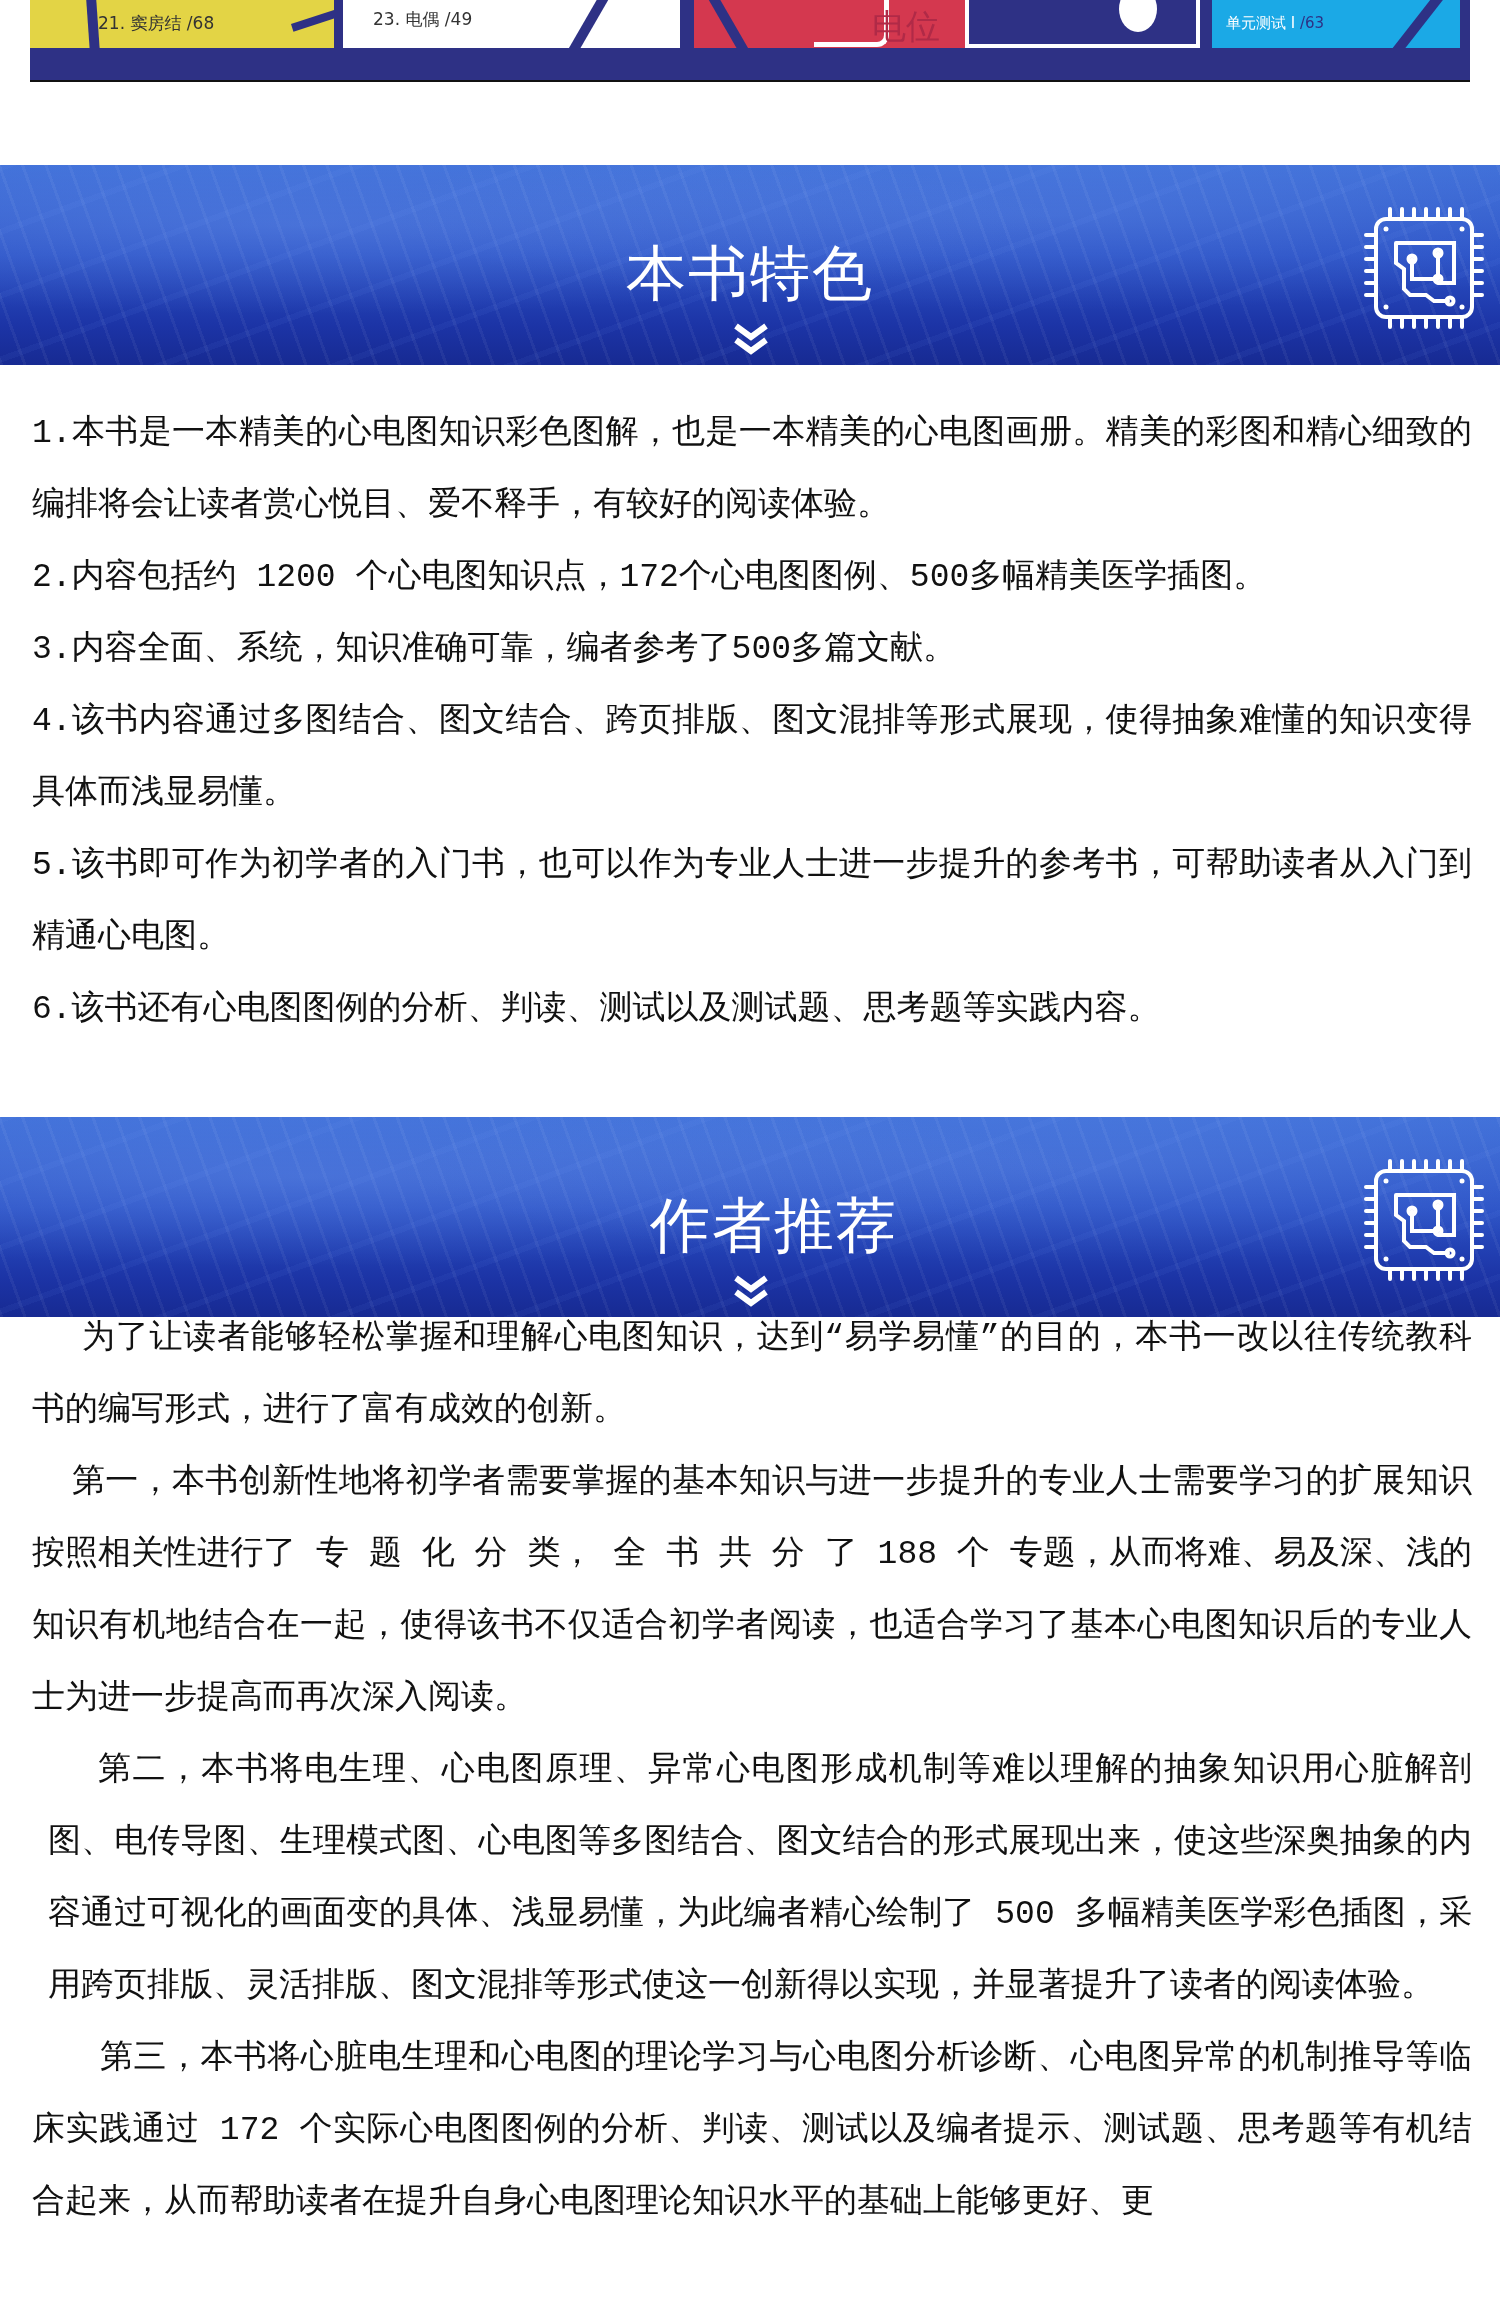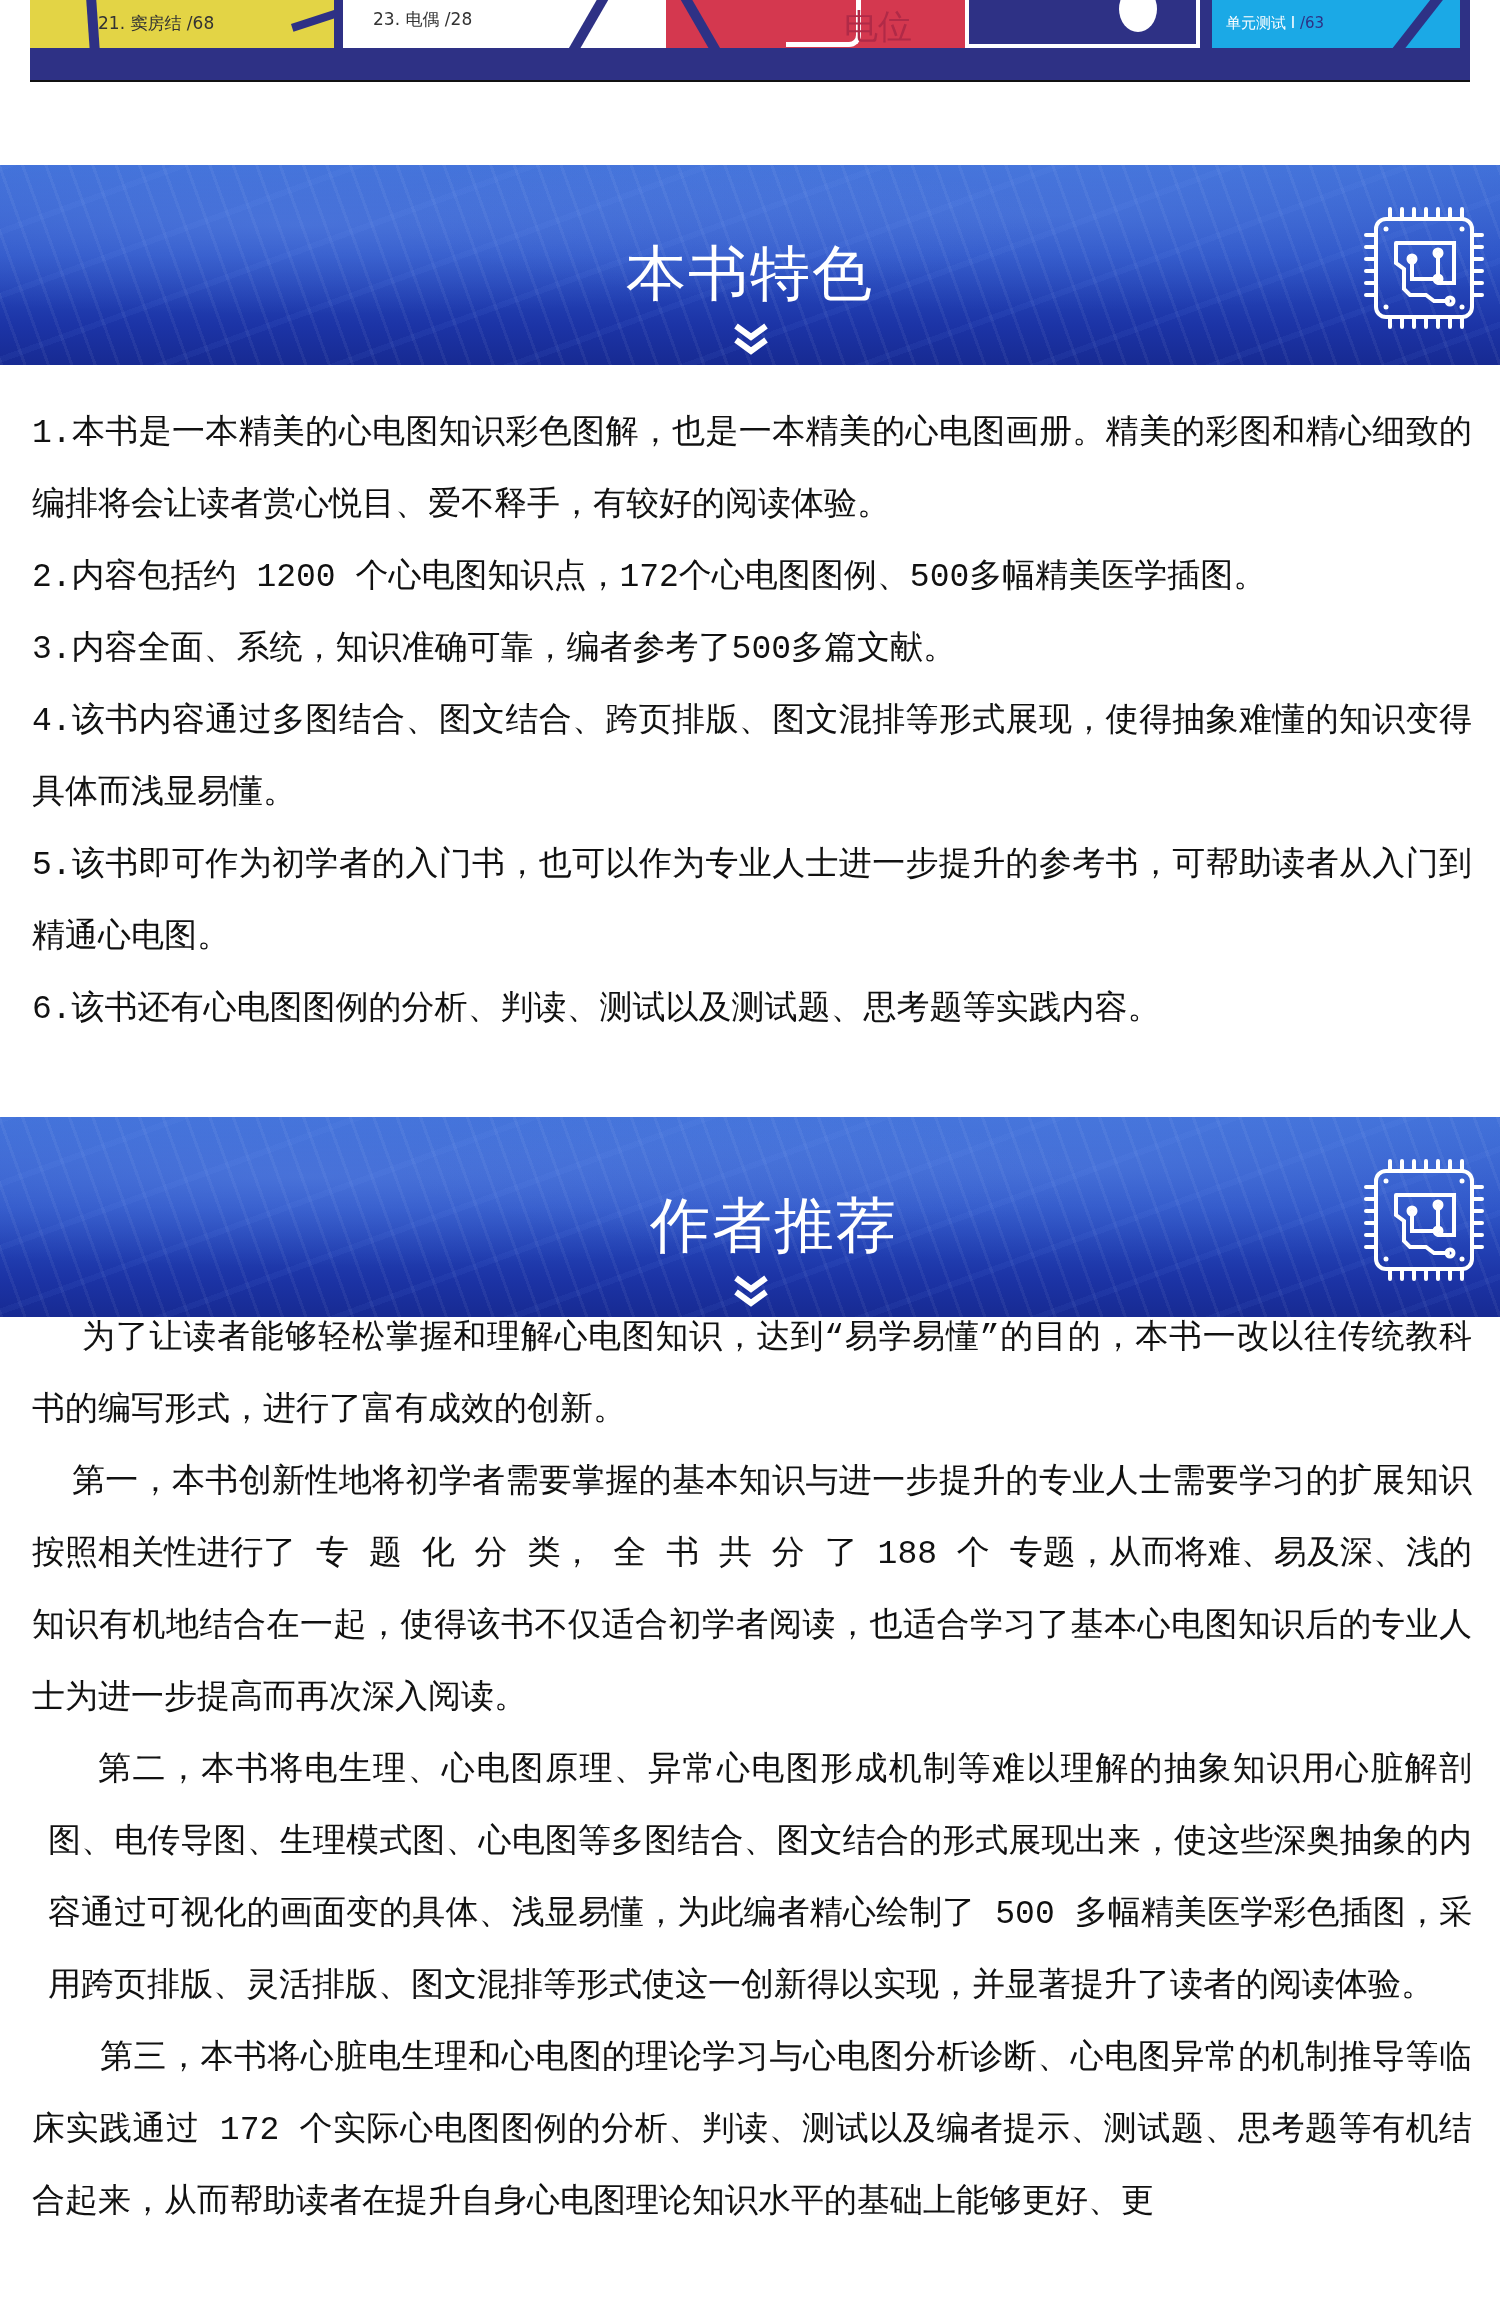--- a/index.html
+++ b/index.html
@@ -13,21 +13,21 @@
   
   .collage {
     position: absolute; left: 30px; top: 0; width: 1440px; height: 80px;
     background: #2e3185;
     border-bottom: 2px solid #111;
     overflow: hidden;
   }
   .tile { position: absolute; top: 0; height: 48px; overflow: hidden; }
   .tile-yellow { left: 0; width: 304px; background: #e3d445; }
   .tile-white  { left: 313px; width: 337px; background: #ffffff; }
-  .tile-red    { left: 636px; width: 304px; background: #d4384f; }
+  .tile-red    { left: 664px; width: 304px; background: #d4384f; }
   .tile-navy   { left: 935px; width: 235px; background: #2e3185; border: 4px solid #fff; border-top: none; box-sizing: border-box; }
   .tile-cyan   { left: 1182px; width: 248px; background: #1ba9e6; }
   .tile-text { position: absolute; font-size: 17px; white-space: nowrap; }
   .tile-yellow .tile-text { left: 68px; top: 12px; color: #333; }
   .tile-white .tile-text { left: 30px; top: 8px; color: #333; }
   .tile-cyan .tile-text { left: 14px; top: 14px; color: #fff; font-size: 15px; }
   .tile-cyan .tile-text .page { color: #2e3185; }
   .tile-red .tile-text { left: 178px; top: 4px; color: #b02a47; font-size: 34px; }
   .slash { position: absolute; background: #2e3185; width: 10px; height: 90px; top: -20px; }
   .dot { position: absolute; width: 38px; height: 46px; border-radius: 50%; background: #fff; left: 150px; top: -14px; }
@@ -79,21 +79,21 @@
 </head>
 <body>
 
 <div class="collage">
   <div class="tile tile-yellow">
     <div class="slash" style="left:58px; transform:rotate(-4deg);"></div>
     <div class="slash" style="left:260px; top:10px; width:90px; height:8px; transform:rotate(-18deg);"></div>
     <span class="tile-text">21. 窦房结 /68</span>
   </div>
   <div class="tile tile-white">
-    <span class="tile-text">23. 电偶 /28</span>
+    <span class="tile-text">23. 电偶 /49</span>
     <div class="slash" style="left:240px; transform:rotate(30deg);"></div>
   </div>
   <div class="tile tile-red">
     <div class="slash" style="left:30px; transform:rotate(-30deg);"></div>
     <div class="wave"></div>
     <span class="tile-text">电位</span>
   </div>
   <div class="tile tile-navy">
     <div class="dot"></div>
   </div>

